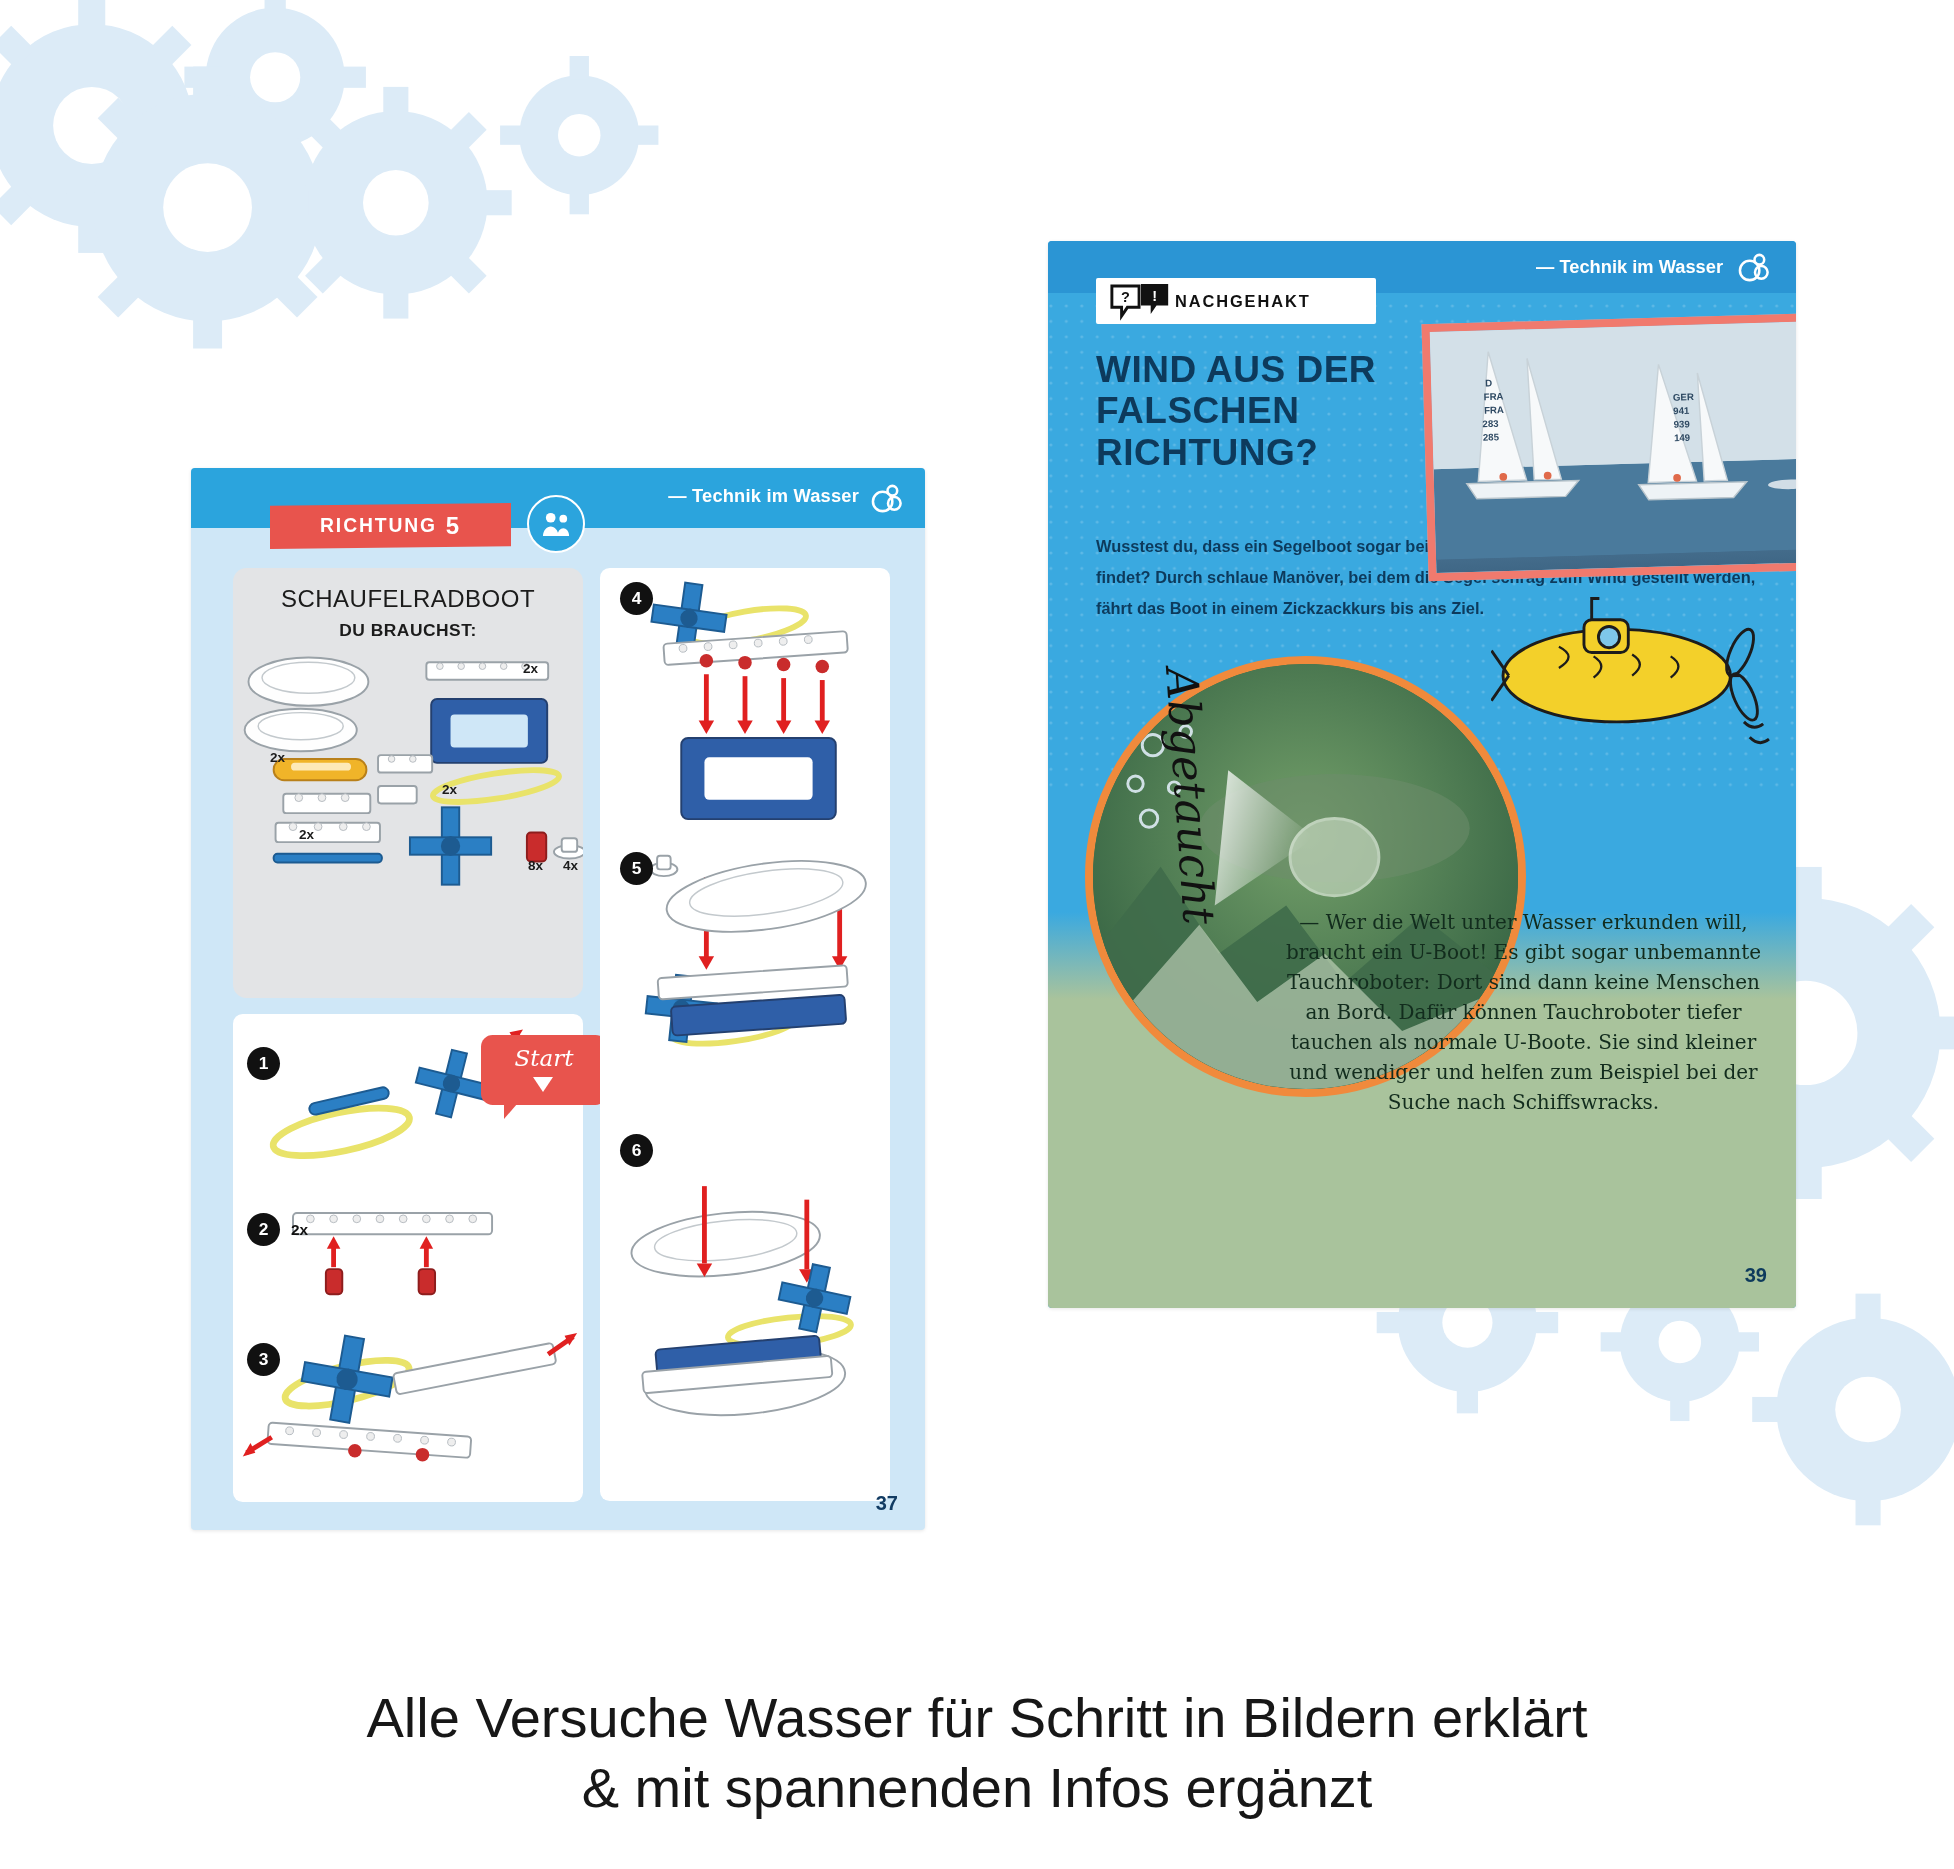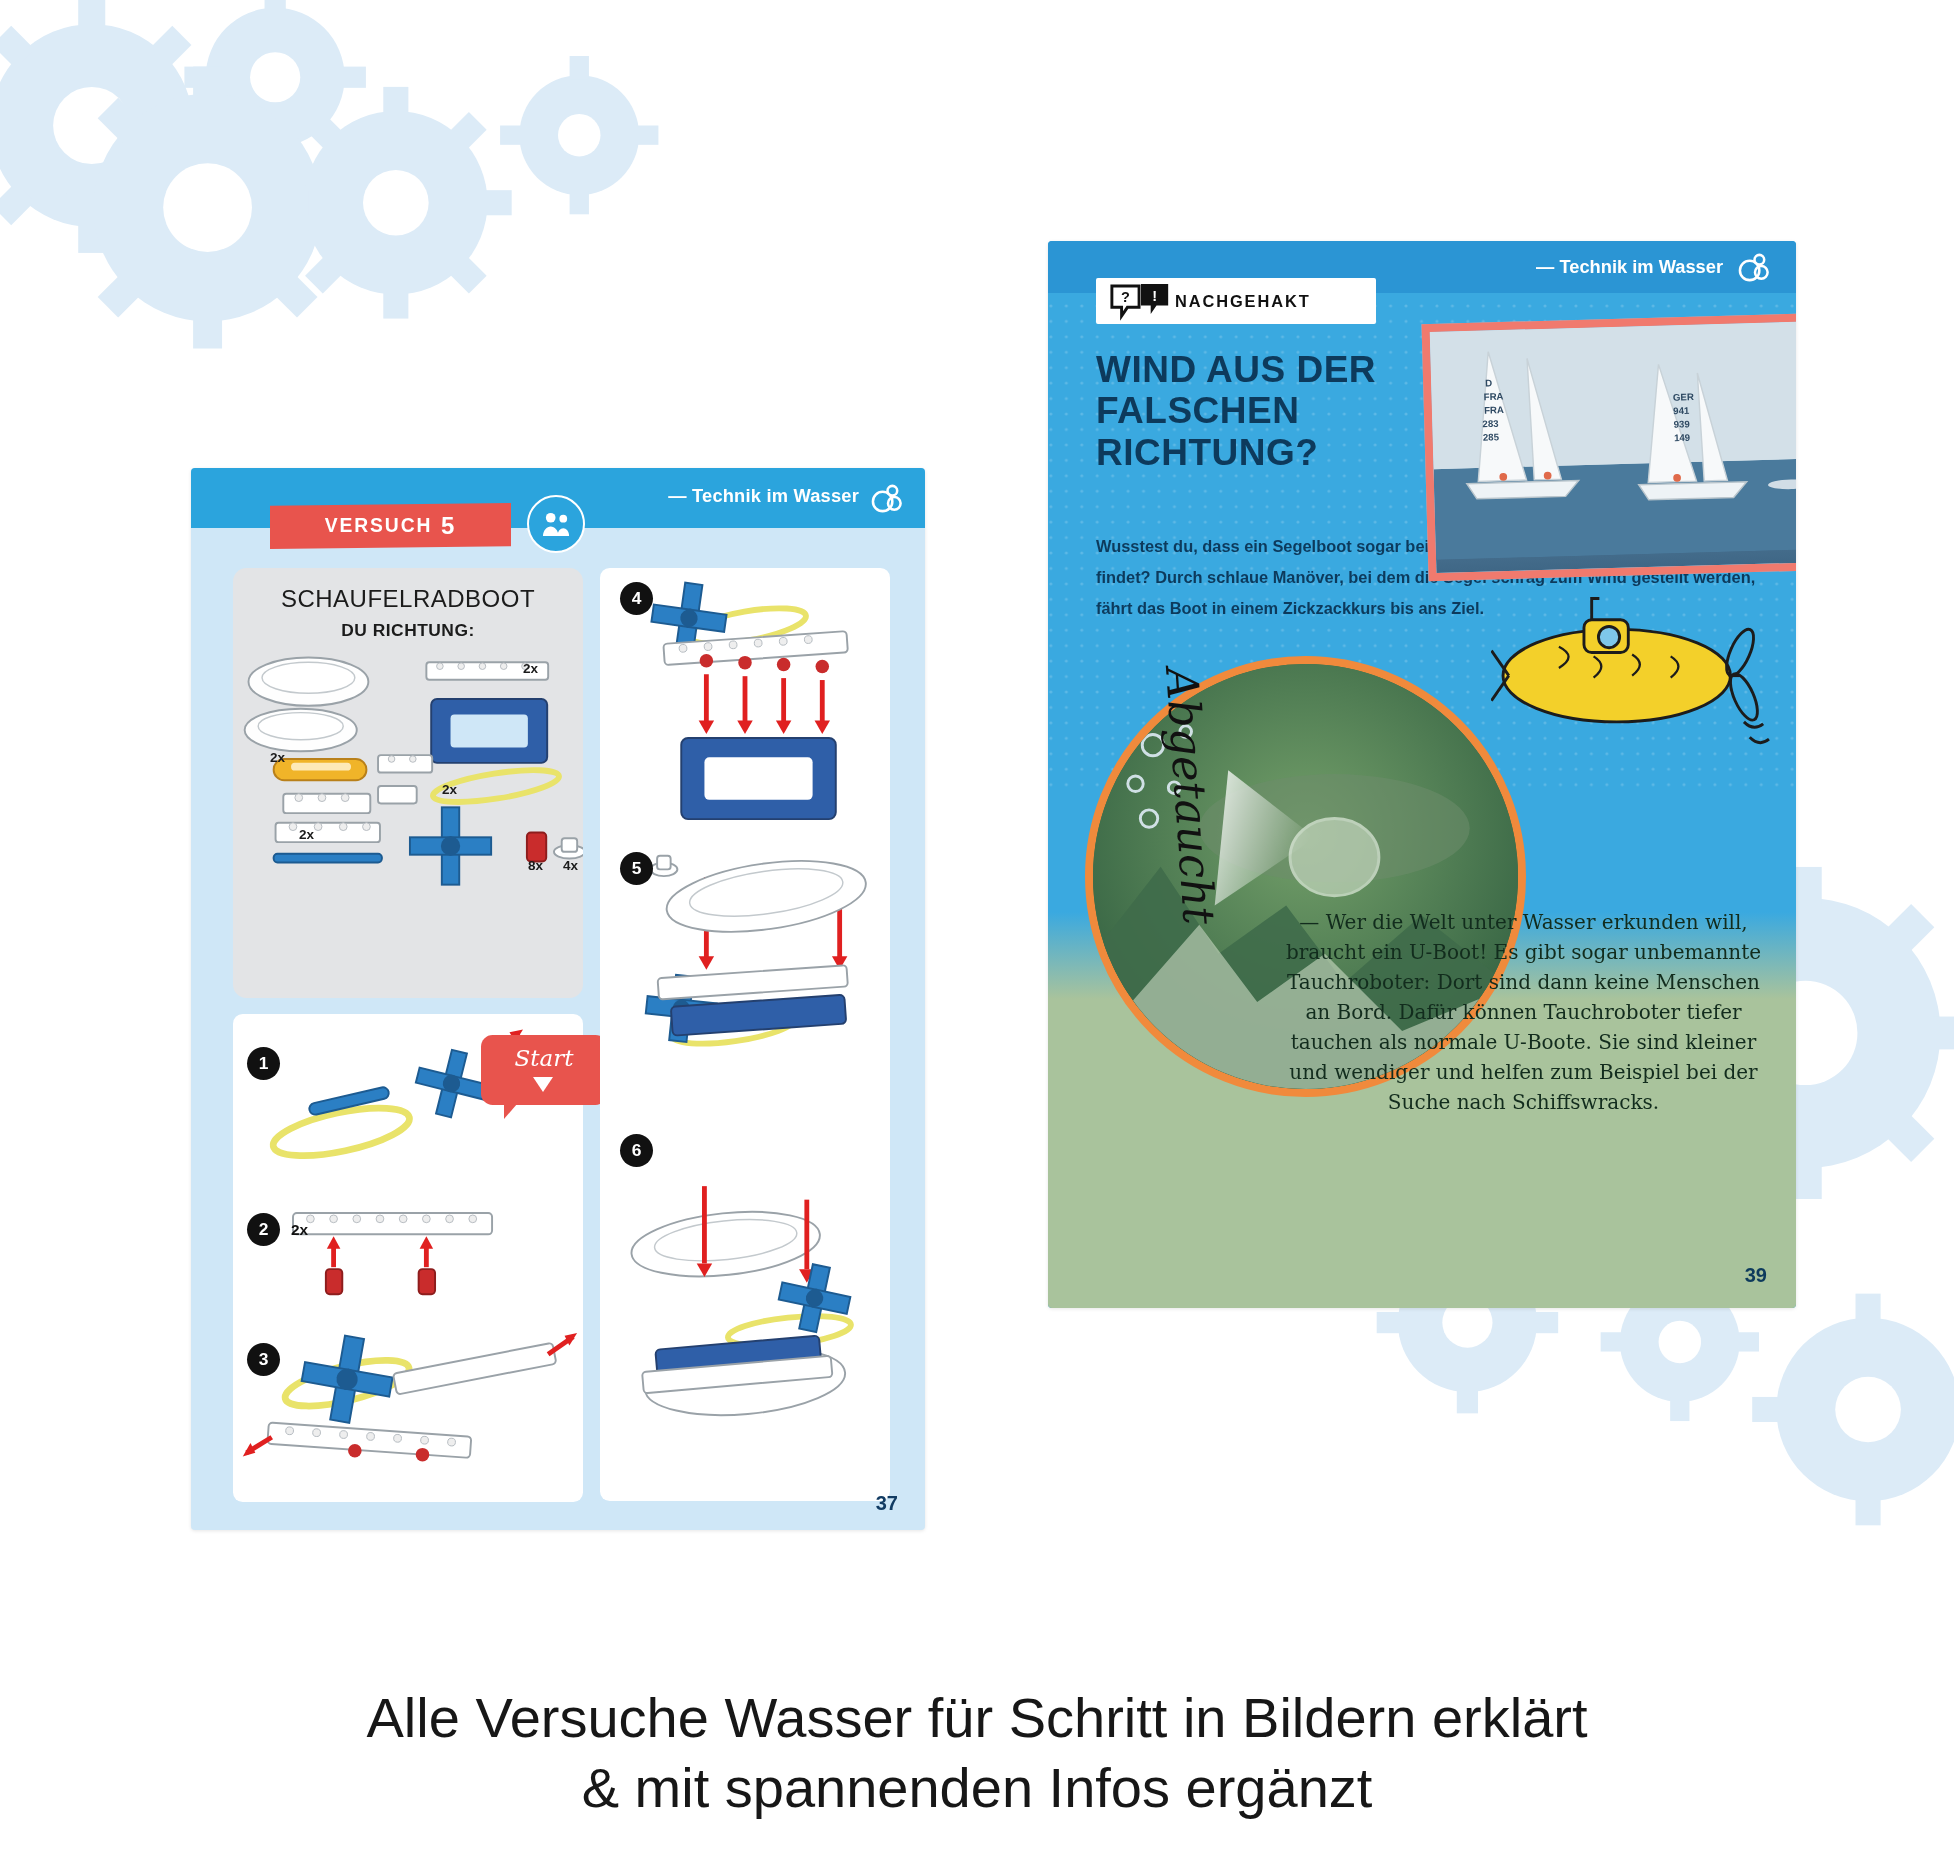--- a/index.html
+++ b/index.html
@@ -242,36 +242,36 @@
 
   <div class="topbar"></div>
   <div class="topbar-label">— Technik im Wasser</div>
   <svg class="topbar-icon" viewBox="0 0 34 34">
     <circle cx="12" cy="20" r="10" fill="none" stroke="#fff" stroke-width="2.6"></circle>
     <circle cx="24" cy="22" r="6.5" fill="none" stroke="#fff" stroke-width="2.6"></circle>
     <circle cx="22" cy="9" r="5" fill="none" stroke="#fff" stroke-width="2.6"></circle>
   </svg>
 
   <div class="versuch-tag">
-    <span>VERSUCH</span>
+    <span>RICHTUNG</span>
     <span class="versuch-num">5</span>
   </div>
 
   <div class="people-badge">
     <svg width="33" height="29" viewBox="0 0 34 30">
       <circle cx="11" cy="8" r="5" fill="#fff"></circle>
         <circle cx="24" cy="9" r="4" fill="#fff"></circle>
       <path d="M3 27c0-6 4-10 8-10s8 4 8 10z" fill="#fff"></path>
       <path d="M18 27c0-5 3-8 6-8s6 3 6 8z" fill="#fff"></path>
     </svg>
   </div>
 
   <div class="mat-card">
     <div class="mat-title">SCHAUFELRADBOOT</div>
-    <div class="mat-sub">DU RICHTUNG:</div>
+    <div class="mat-sub">DU BRAUCHST:</div>
 
     <svg width="350" height="261" viewBox="0 0 362 270" style="position:absolute;left:0;top:75px;">
 
       <ellipse cx="78" cy="40" rx="62" ry="25" fill="#fefefe" stroke="#9aa2a8" stroke-width="2"></ellipse>
       <ellipse cx="78" cy="36" rx="48" ry="16" fill="#fff" stroke="#c3c9cd" stroke-width="1.5"></ellipse>
 
       <ellipse cx="70" cy="90" rx="58" ry="22" fill="#fefefe" stroke="#9aa2a8" stroke-width="2"></ellipse>
       <ellipse cx="70" cy="86" rx="44" ry="14" fill="#fff" stroke="#c3c9cd" stroke-width="1.5"></ellipse>
 
       <rect x="42" y="120" width="96" height="22" rx="11" fill="#f0b429" stroke="#b9801a" stroke-width="2"></rect>

